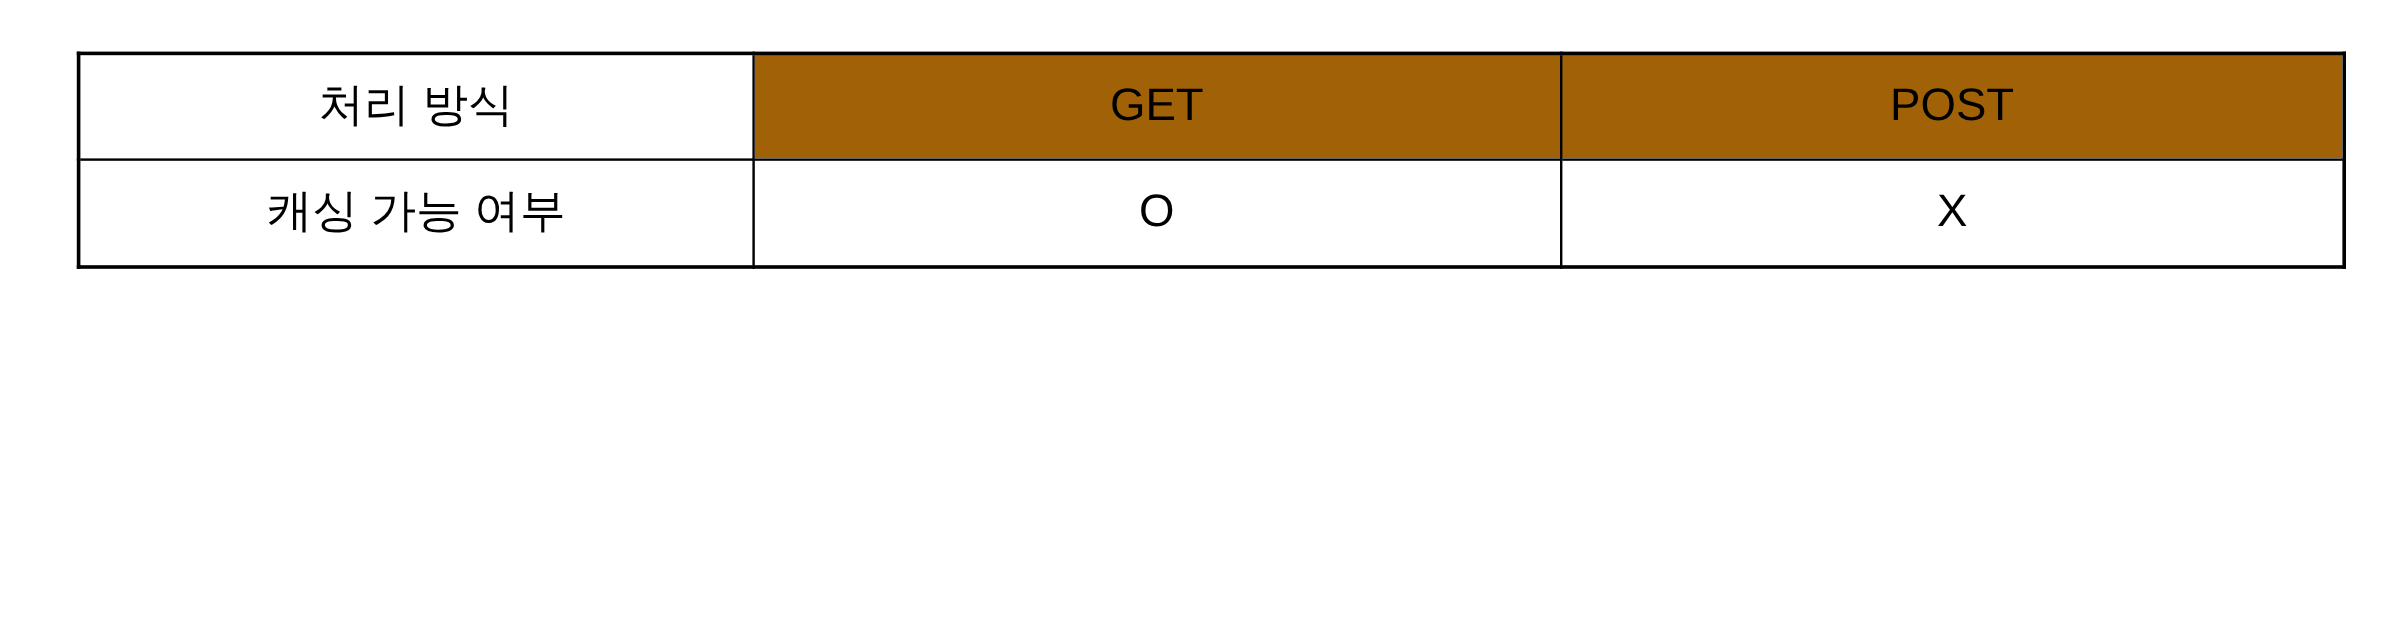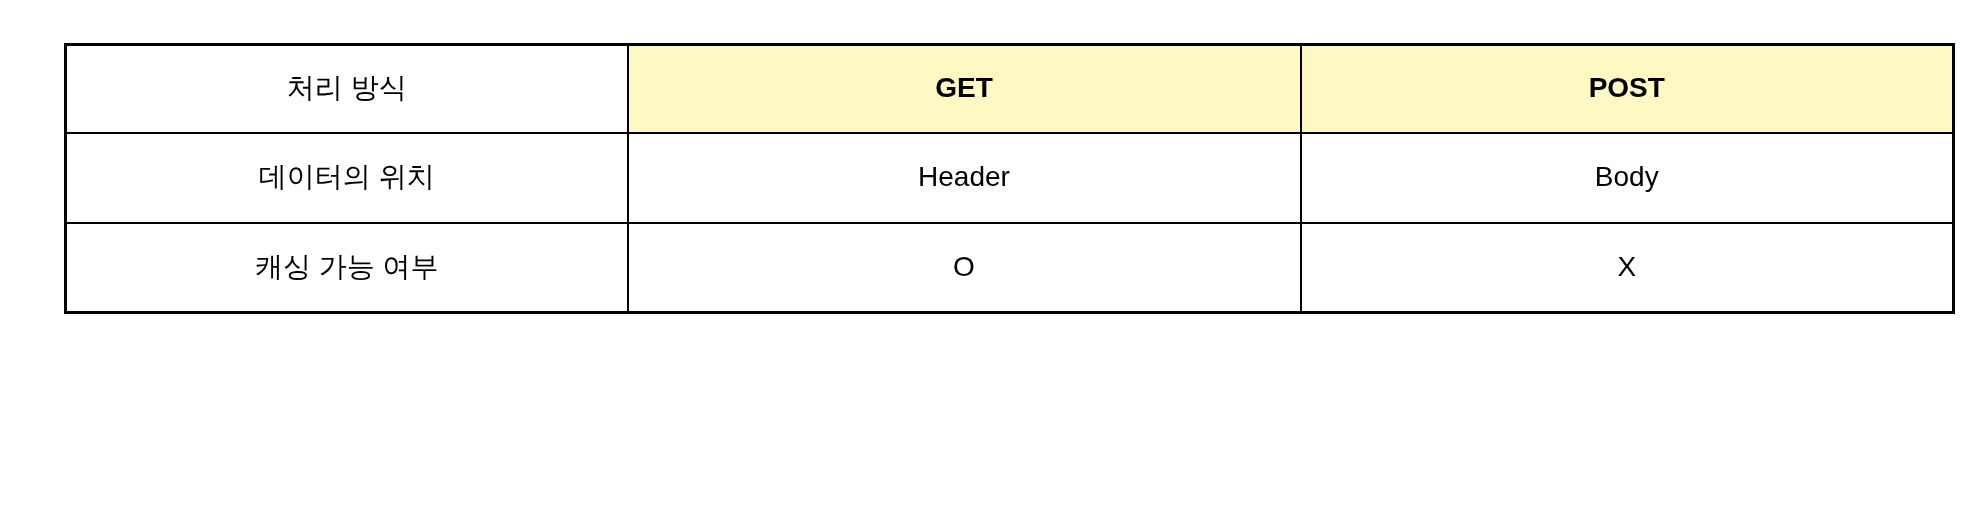--- a/index.html
+++ b/index.html
@@ -24,34 +24,34 @@
     table-layout: fixed;
     border: 3px solid #000000;
   }
   .cmp-table col.c0 { width: 562px; }
   .cmp-table col.c1 { width: 673px; }
   .cmp-table col.c2 { width: 653px; }
   .cmp-table th, .cmp-table td {
     border: 2px solid #000000;
     text-align: center;
     vertical-align: middle;
-    font-size: 28px;
+    font-size: 38px;
     line-height: 1.1;
     color: #000000;
     padding: 0;
     font-weight: 400;
     white-space: nowrap;
     overflow: hidden;
     margin-top: 32px;
   }
   .cmp-table thead tr { height: 88px; }
   .cmp-table tbody tr { height: 90px; }
   .cmp-table th.method {
-    background: #fef9c3;
-    font-weight: 700;
+    background: #a16207;
+    font-weight: 400;
   }
 </style>
 </head>
 <body>
 
 <div class="page">
   <table class="cmp-table">
     <colgroup>
       <col class="c0">
       <col class="c1">
@@ -59,24 +59,19 @@
     </colgroup>
     <thead>
       <tr>
         <th>처리 방식</th>
         <th class="method">GET</th>
         <th class="method">POST</th>
       </tr>
     </thead>
     <tbody>
       <tr>
-        <td>데이터의 위치</td>
-        <td>Header</td>
-        <td>Body</td>
-      </tr>
-      <tr>
         <td>캐싱 가능 여부</td>
         <td>O</td>
         <td>X</td>
       </tr>
     </tbody>
   </table>
 </div>
 
 </body></html>

